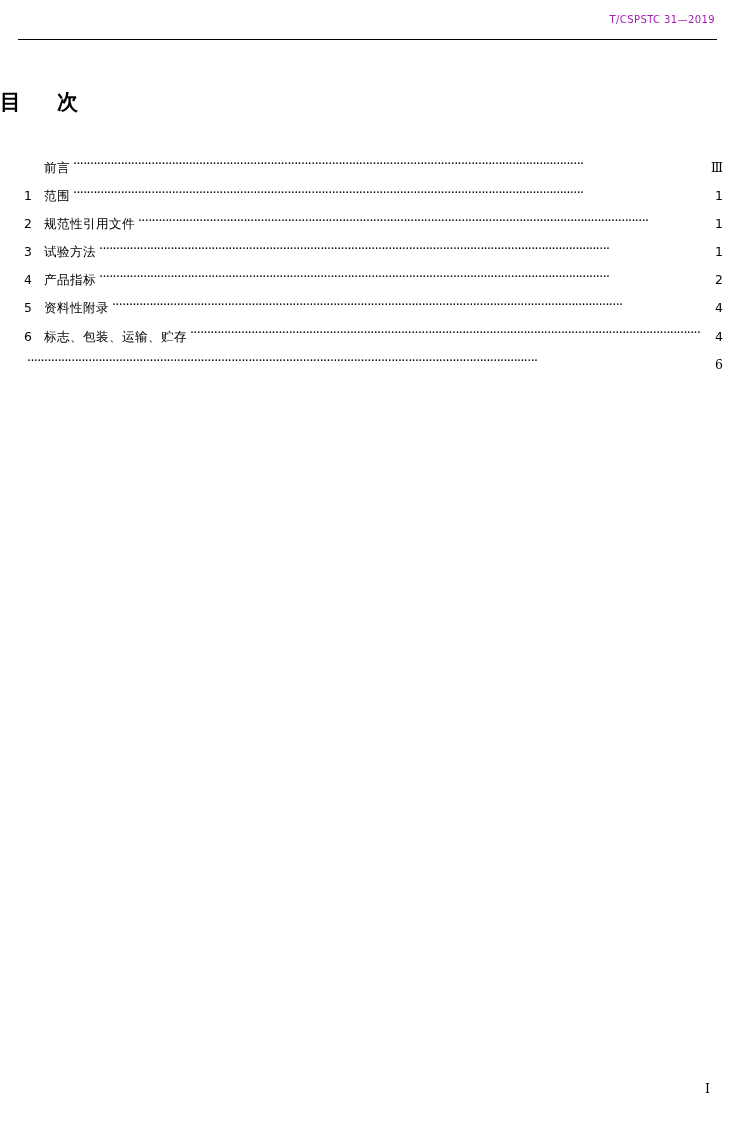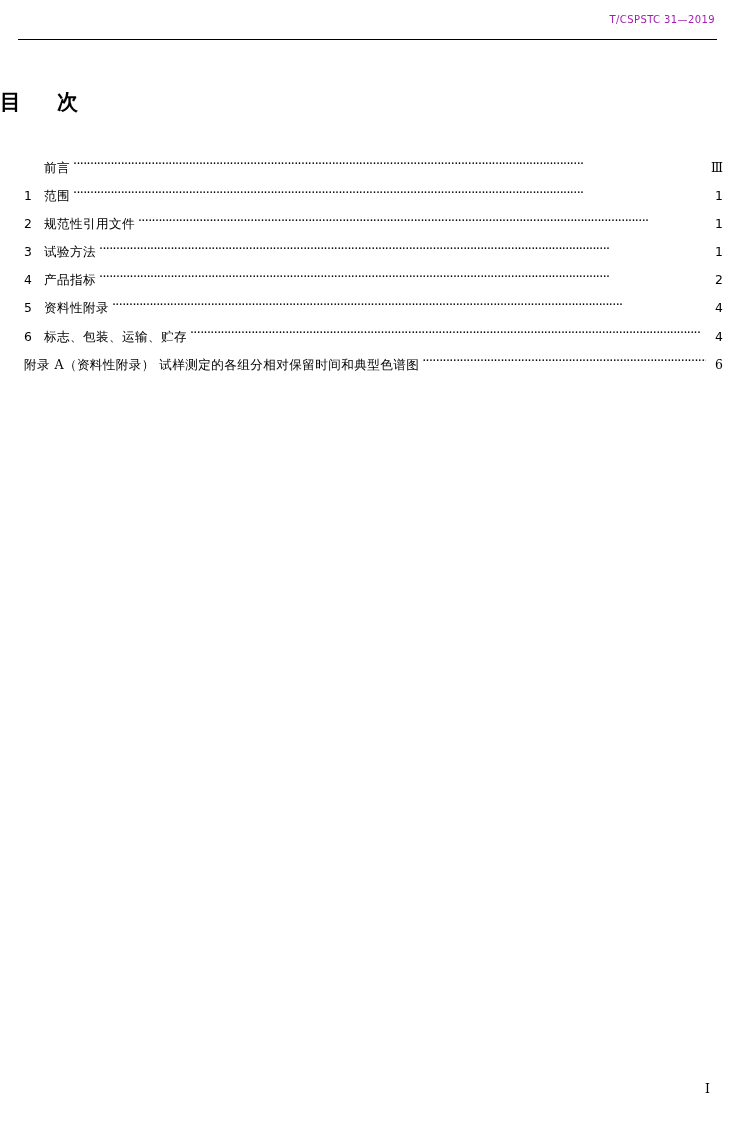--- a/index.html
+++ b/index.html
@@ -194,21 +194,20 @@
     <div class="toc-row">
       <span class="toc-num">6</span>
       <span class="toc-label">标志、包装、运输、贮存</span>
       <span class="toc-leader">
           <span>······················································································································································</span>
         </span>
       <span class="toc-page">4</span>
     </div>
 
     <div class="toc-row appendix">
-      <span class="toc-label">附录 A（资料性附录）  试样测定的各组分相对保留时间和典型色谱图</span>
       <span class="toc-leader">
           <span>······················································································································································</span>
         </span>
       <span class="toc-page">6</span>
     </div>
 
   </div>
 
   <div class="footer-page">Ⅰ</div>
 

